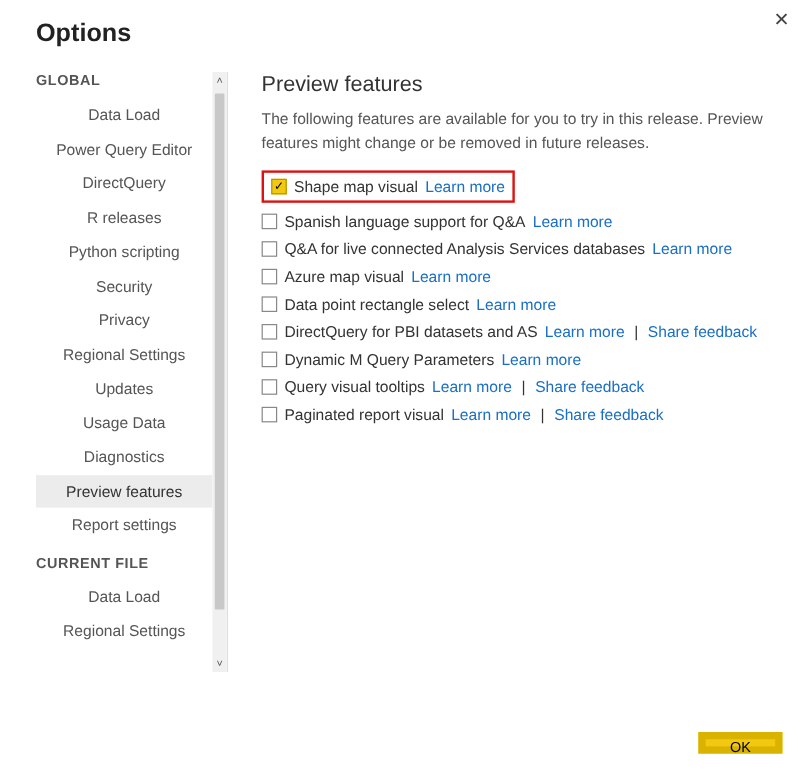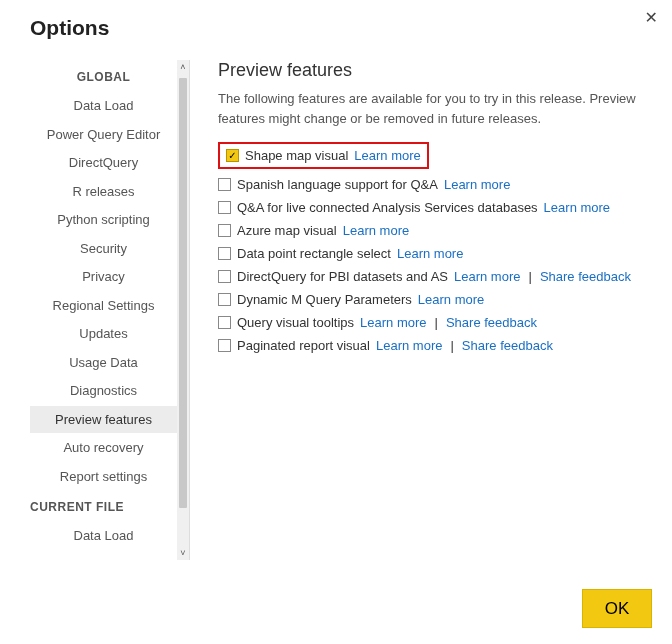--- a/index.html
+++ b/index.html
@@ -72,21 +72,21 @@
   }
   .scroll-arrow.up { top: 0; }
   .scroll-arrow.down { bottom: 0; }
   .section-header {
     font-size: 12px;
     color: #555;
     letter-spacing: 0.5px;
     margin: 10px 0 8px 0;
     font-weight: 600;
   }
-  .section-header:first-child { margin-top: 10px; text-align: center; }
+  .section-header:first-child { margin-top: 0; }
   .nav-item {
     font-size: 13px;
     color: #555;
     padding: 4px 6px;
     margin: 1px 0;
     cursor: pointer;
     line-height: 1.5;
     text-align: center;
   }
   .nav-item.selected {
@@ -151,23 +151,23 @@
   }
   .footer {
     position: absolute;
     bottom: 16px;
     right: 20px;
     display: flex;
     gap: 10px;
   }
   .btn {
     min-width: 70px;
-    height: 39px;
-    font-size: 17px;
-    border: 1px solid #737373;
+    height: 18px;
+    font-size: 12px;
+    border: 6px solid #737373;
     background: #fff;
     cursor: pointer;
     padding: 0 12px;
   }
   .btn.primary {
     background: #f2c811;
     border-color: #d9b300;
     color: #000;
   }
 </style>
@@ -189,21 +189,20 @@
           <div class="nav-item">DirectQuery</div>
           <div class="nav-item">R releases</div>
           <div class="nav-item">Python scripting</div>
           <div class="nav-item">Security</div>
           <div class="nav-item">Privacy</div>
           <div class="nav-item">Regional Settings</div>
           <div class="nav-item">Updates</div>
           <div class="nav-item">Usage Data</div>
           <div class="nav-item">Diagnostics</div>
           <div class="nav-item selected">Preview features</div>
-          <div class="nav-item">Auto recovery</div>
           <div class="nav-item">Report settings</div>
           <div class="section-header">CURRENT FILE</div>
           <div class="nav-item">Data Load</div>
           <div class="nav-item">Regional Settings</div>
         </div>
       <div class="scroll-track">
         <div class="scroll-arrow up">˄</div>
         <div class="scroll-thumb"></div>
         <div class="scroll-arrow down">˅</div>
       </div>

